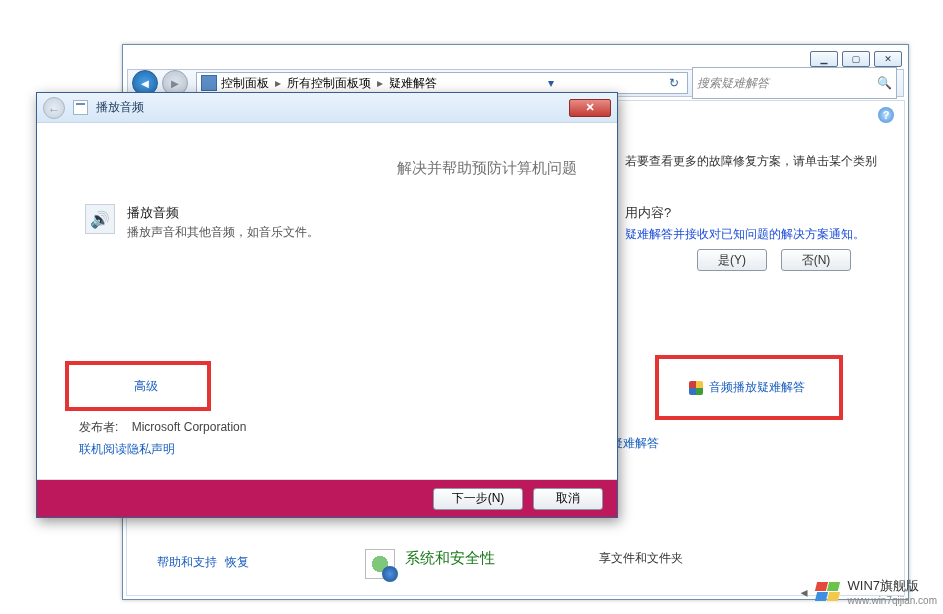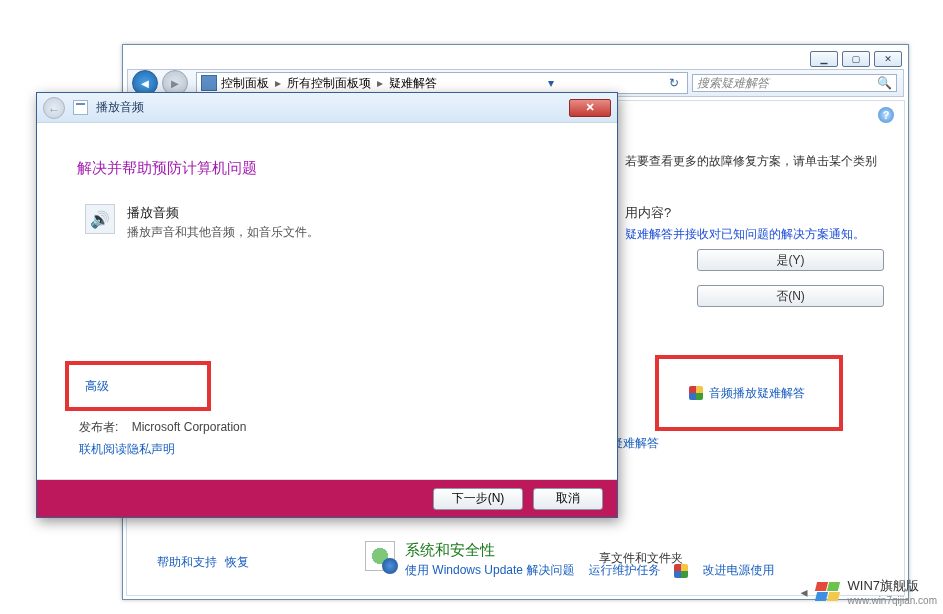--- a/index.html
+++ b/index.html
@@ -58,21 +58,21 @@
     height: 22px;
     border:1px solid #9fb4cb;
     background:#fff;
     display:flex; align-items:center;
     padding:0 4px; font-size:12px;
   }
   .addr .ico { width:16px;height:16px;background:#5c8dc7;margin-right:4px;border:1px solid #3a6a9f;}
   .addr .sep { margin:0 6px; color:#666;}
   .addr .refresh { margin-left:auto; color:#2a5d9f; font-size:12px; padding:0 4px;}
   .searchbox {
-    width: 205px; height:18px; margin:0 6px 0 4px;
+    width: 205px; height:32px; margin:0 6px 0 4px;
     border:1px solid #9fb4cb; background:#fff;
     display:flex; align-items:center; padding:0 4px;
     color:#888; font-style:italic;
   }
   .searchbox .mag { margin-left:auto; color:#3a6a9f; font-style:normal;}
   .cp-body {
     position:absolute;
     left:3px; right:3px; top:55px; bottom:3px;
     background:#fff;
     border:1px solid #d4dde7;
@@ -82,33 +82,33 @@
   .help-ico {
     position:absolute; right:10px; top:6px;
     width:16px;height:16px;border-radius:50%;
     background:radial-gradient(#bfe0ff,#3d87d6);
     color:#fff;font-weight:bold;font-size:11px;
     display:flex;align-items:center;justify-content:center;
   }
   .cp-body .bigline { font-size:12px; margin: 44px 0 16px 468px; }
   .cp-body .qline { margin: 34px 0 4px 468px; font-size:13px; }
   .cp-body .desc { margin-left:468px; color:#1d4ed8; }
-  .btn-row { margin: 6px 0 0 540px; display:flex; gap:14px;flex-direction:column;}
+  .btn-row { margin: 6px 0 0 540px; display:flex; gap:14px;}
   .winbtn {
     min-width:70px; height:22px;
     border:1px solid #8a98a8;
     background:linear-gradient(#fefefe,#e7ecf1);
     display:flex; align-items:center; justify-content:center;
     border-radius:3px; font-size:12px;
   }
 
   .redbox1 {
     position:absolute;
     left: 655px; top: 355px;
-    width: 188px; height: 76px;
+    width: 188px; height: 65px;
     border: 4px solid #e53434;
     display:flex; align-items:center; gap:6px; padding-left:30px;
   }
   .shield { width:14px;height:14px;
     background:conic-gradient(#f4c542 0 25%,#3e9b3a 0 50%,#3671c5 0 75%,#d23c3c 0);
     border-radius:2px;
   }
   .link { color:#1a5fbf; cursor:pointer; }
 
   .truncline { position:absolute; left:472px; top:334px; color:#1a5fbf;}
@@ -163,32 +163,32 @@
   .wiz-title-txt { color:#1e3a5c; font-size:12px;}
   .wiz-close {
     margin-left:auto;
     width:42px;height:18px;
     background:linear-gradient(#e88a85,#c33b34);
     border:1px solid #8c2d28;
     border-radius:2px;
     color:#fff; display:flex;align-items:center;justify-content:center;font-size:11px;font-weight:bold;
   }
   .wiz-body { position:absolute; left:0;right:0;top:30px;bottom:38px; padding: 36px 40px 10px 40px;}
-  .wiz-h { color:#a21caf; font-size:15px; margin-bottom:26px;}
+  .wiz-h { color:#737373; font-size:15px; margin-bottom:26px;text-align:right;}
   .wiz-item { display:flex; gap:12px; align-items:flex-start; margin-left:8px;}
   .wiz-item .ic {
     width:30px;height:30px;border:1px solid #c7cfd9;background:#eef3f9;
     display:flex;align-items:center;justify-content:center;font-size:16px;color:#5f788f;
   }
   .wiz-item .tit { font-size:13px; color:#1a1a1a;}
   .wiz-item .sub { color:#555; margin-top:2px;}
   .redbox2 {
     position:absolute; left:28px; top:268px;
     width:146px;height:50px;border:4px solid #e53434;
-    display:flex;align-items:center;padding-left:16px;
+    display:flex;align-items:center;padding-left:16px;justify-content:center;
   }
   .pub { position:absolute; left:42px; top:326px; color:#444;}
   .priv { position:absolute; left:42px; top:348px; }
   .wiz-footer {
     position:absolute; left:0;right:0;bottom:0;height:38px;
     background:#be185d;border-top:1px solid #dcdcdc;
     display:flex;align-items:center;justify-content:flex-end;gap:10px;padding-right:14px;
   }
 
   
@@ -252,26 +252,20 @@
 
     <div class="sidebar-low">
       <span class="link">帮助和支持</span>
       <span class="link">恢复</span>
     </div>
 
     <div class="syssec">
       <div class="icon"></div>
       <div>
         <div class="ttl link">系统和安全性</div>
-        <div class="subs">
-          <span class="link">使用 Windows Update 解决问题</span>
-          <span class="link">运行维护任务</span>
-          <span class="shield"></span>
-          <span class="link">改进电源使用</span>
-        </div>
       </div>
     </div>
   </div>
 </div>
 
 <div class="redbox1">
   <span class="shield"></span>
   <span class="link">音频播放疑难解答</span>
 </div>
 

